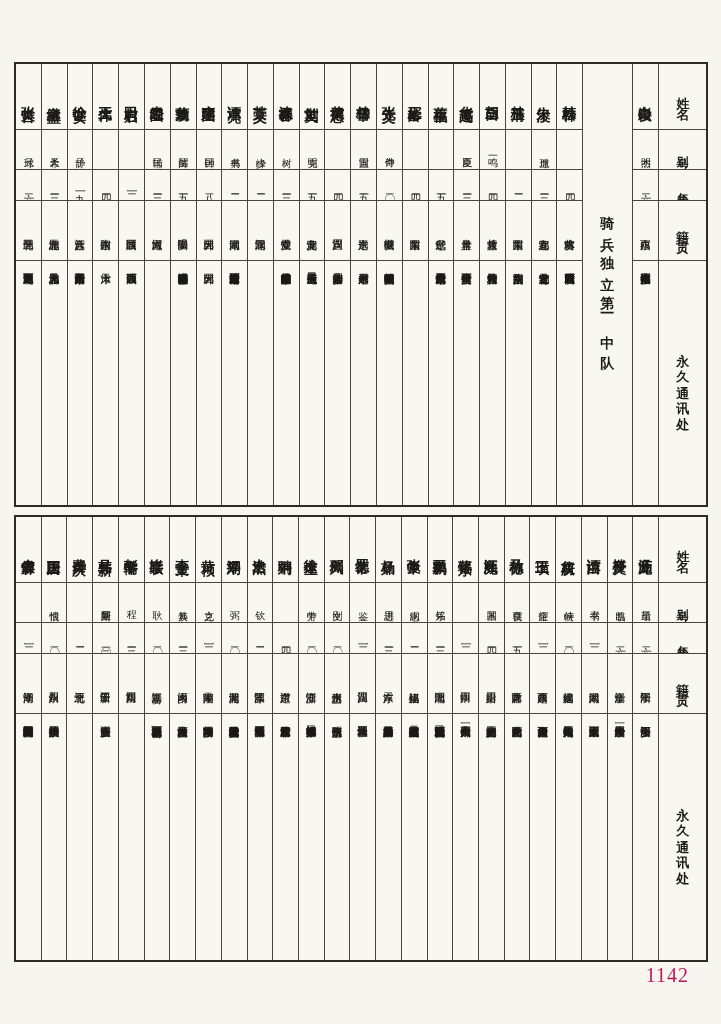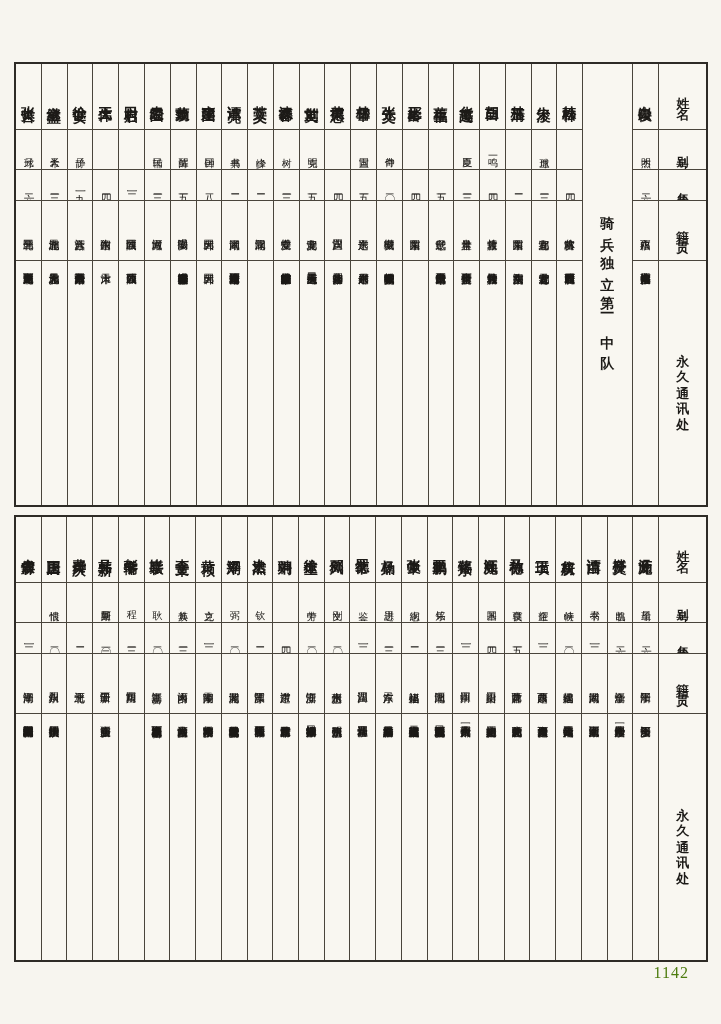--- a/index.html
+++ b/index.html
@@ -60,21 +60,21 @@
   .section-cell{
     flex:1;
     display:flex;align-items:center;justify-content:center;
     writing-mode:vertical-rl;text-orientation:upright;
     font-size:14px;font-weight:bold;letter-spacing:20px;
   }
   .page-number{
     position:absolute;
     top:964px;right:32px;
     font-family:"Liberation Serif",serif;
-    font-size:16px;letter-spacing:1px;color:#4d7c0f;
+    font-size:20px;letter-spacing:1px;color:#be185d;
   }
 </style>
 </head>
 <body>
 
 <div class="page">
   <div class="roster-table top">
       <div class="col header-col">
         <div class="cell name">姓名</div>
         <div class="cell alias">别号</div>

